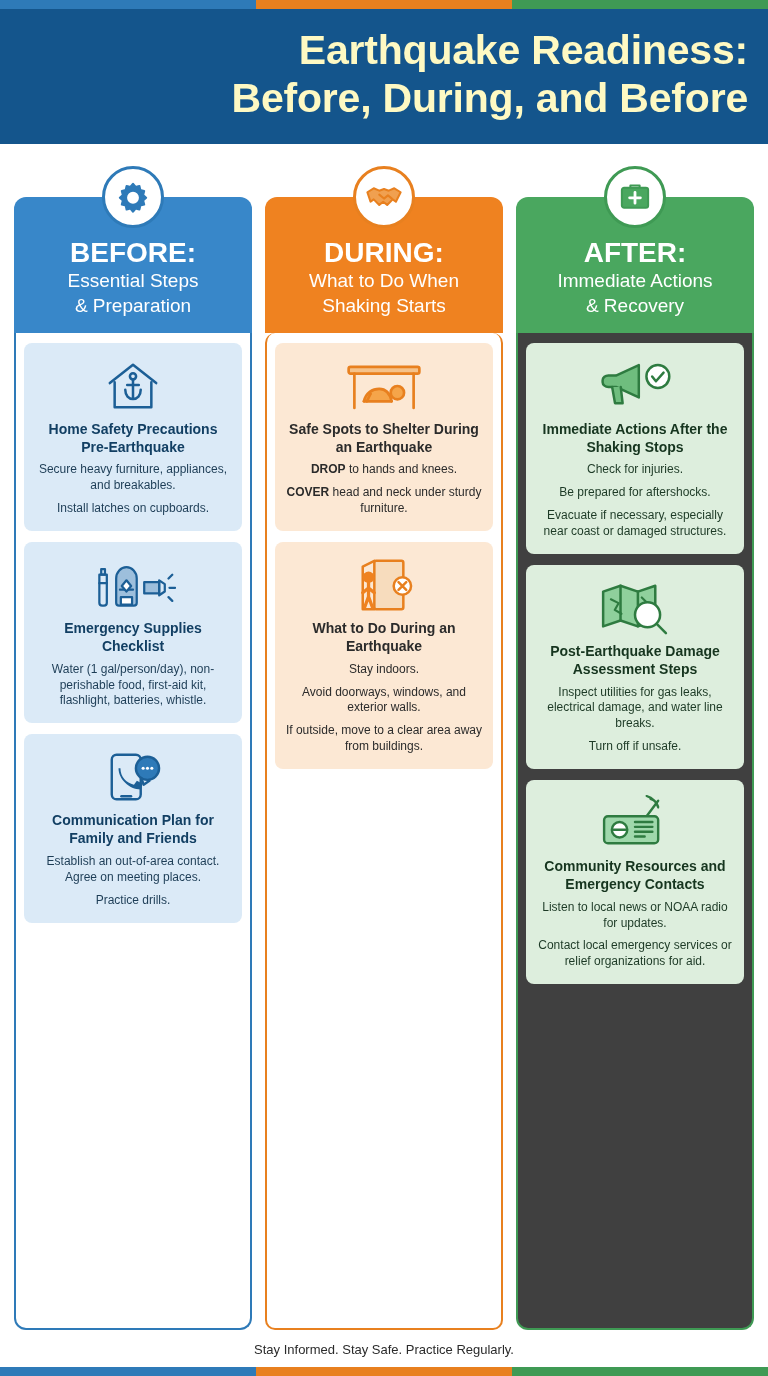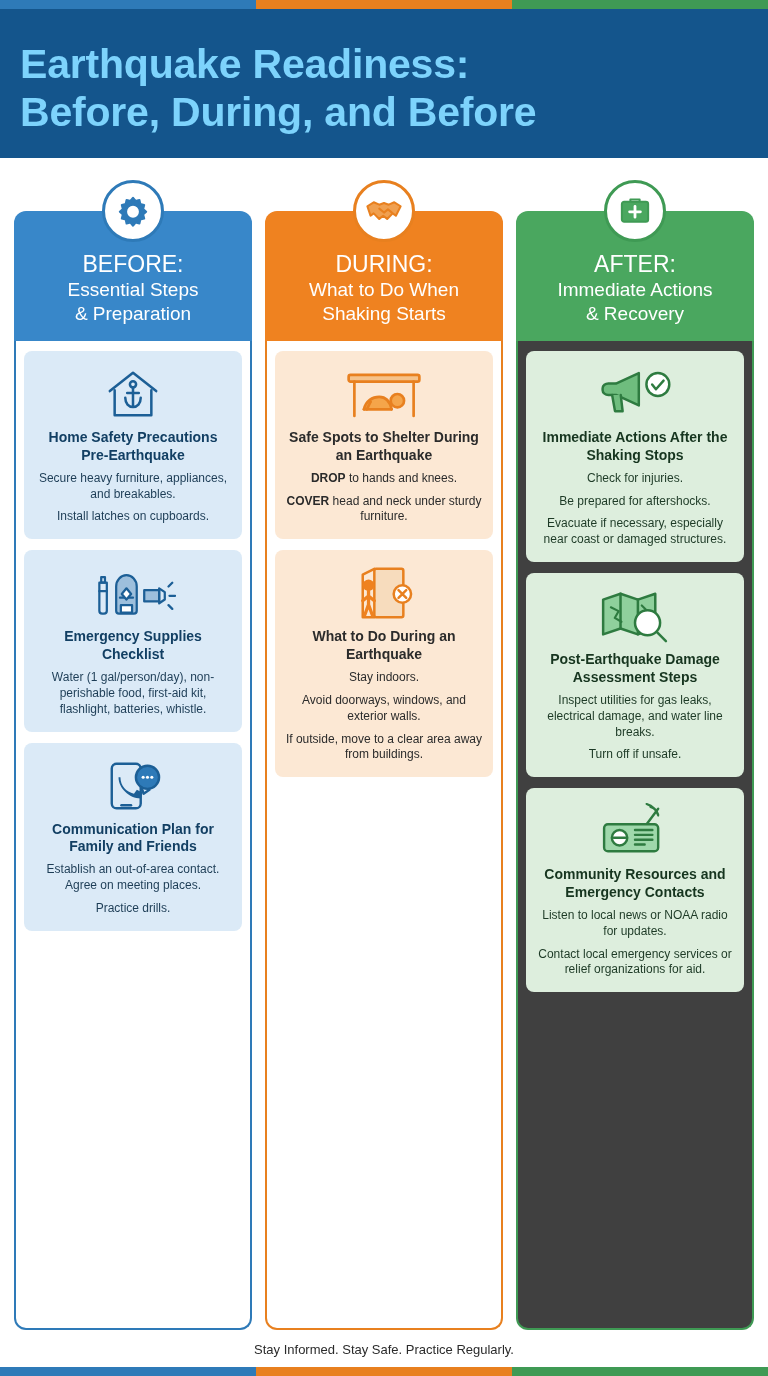--- a/index.html
+++ b/index.html
@@ -27,23 +27,23 @@
     flex: 0 0 auto;
   }
   .topbar .seg, .bottombar .seg { height: 100%; }
   .seg.blue   { flex: 1 1 0; background: #2e7ab8; }
   .seg.orange { flex: 1 1 0; background: #e8801f; }
   .seg.green  { flex: 1 1 0; background: #3f9a54; }
 
   
   .header {
     background: #14558c;
-    color: #7dd3fc;
-    text-align: left;
-    padding: 32px 20px 22px 20px;
+    color: #fef9c3;
+    text-align: right;
+    padding: 18px 20px 22px 20px;
     flex: 0 0 auto;
   }
   .header h1 {
     font-size: 41px;
     line-height: 1.16;
     font-weight: bold;
     letter-spacing: -0.2px;
   }
 
   
@@ -79,22 +79,22 @@
   }
 
   .col-head {
     margin-top: 31px;
     border-radius: 12px 12px 0 0;
     padding: 40px 10px 14px 10px;
     text-align: center;
     color: #ffffff;
   }
   .col-head .big {
-    font-size: 23px;
-    font-weight: normal;
+    font-size: 28px;
+    font-weight: bold;
     line-height: 1.15;
     display: block;
   }
   .col-head .sub {
     font-size: 19px;
     font-weight: 500;
     line-height: 1.3;
     display: block;
   }
 
@@ -139,21 +139,21 @@
   .col-before { color: #2e7ab8; }
   .col-before .col-head { background: #3887c9; }
   .col-before .col-body { border-color: #2e7ab8; background: #ffffff; }
   .col-before .card { background: #dbeaf7; }
   .col-before h3 { color: #123f63; }
   .col-before p { color: #1d3d56; }
 
   
   .col-during { color: #e8801f; }
   .col-during .col-head { background: #ef8220; }
-  .col-during .col-body { border-color: #e8801f; background: #ffffff; }
+  .col-during .col-body { border-color: #e8801f; background: #ffffff; border-radius: 10px; }
   .col-during .card { background: #fce8d4; }
   .col-during h3 { color: #2b2b2b; }
   .col-during p { color: #2b2b2b; }
 
   
   .col-after { color: #3f9a54; }
   .col-after .col-head { background: #4aa75f; }
   .col-after .col-body { border-color: #3f9a54; background: #404040; }
   .col-after .card { background: #ddeedd; }
   .col-after h3 { color: #16351f; }

